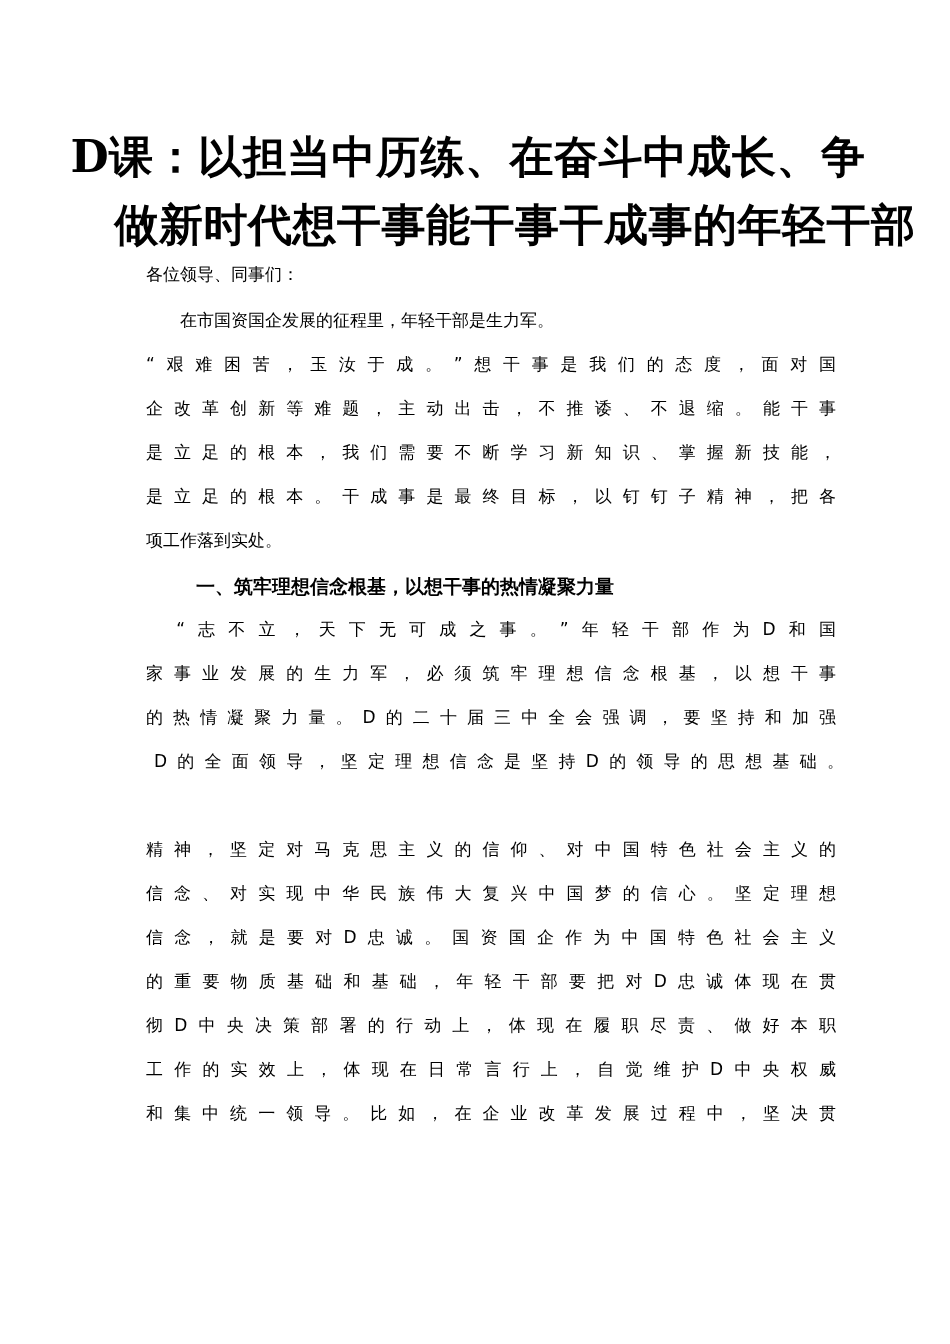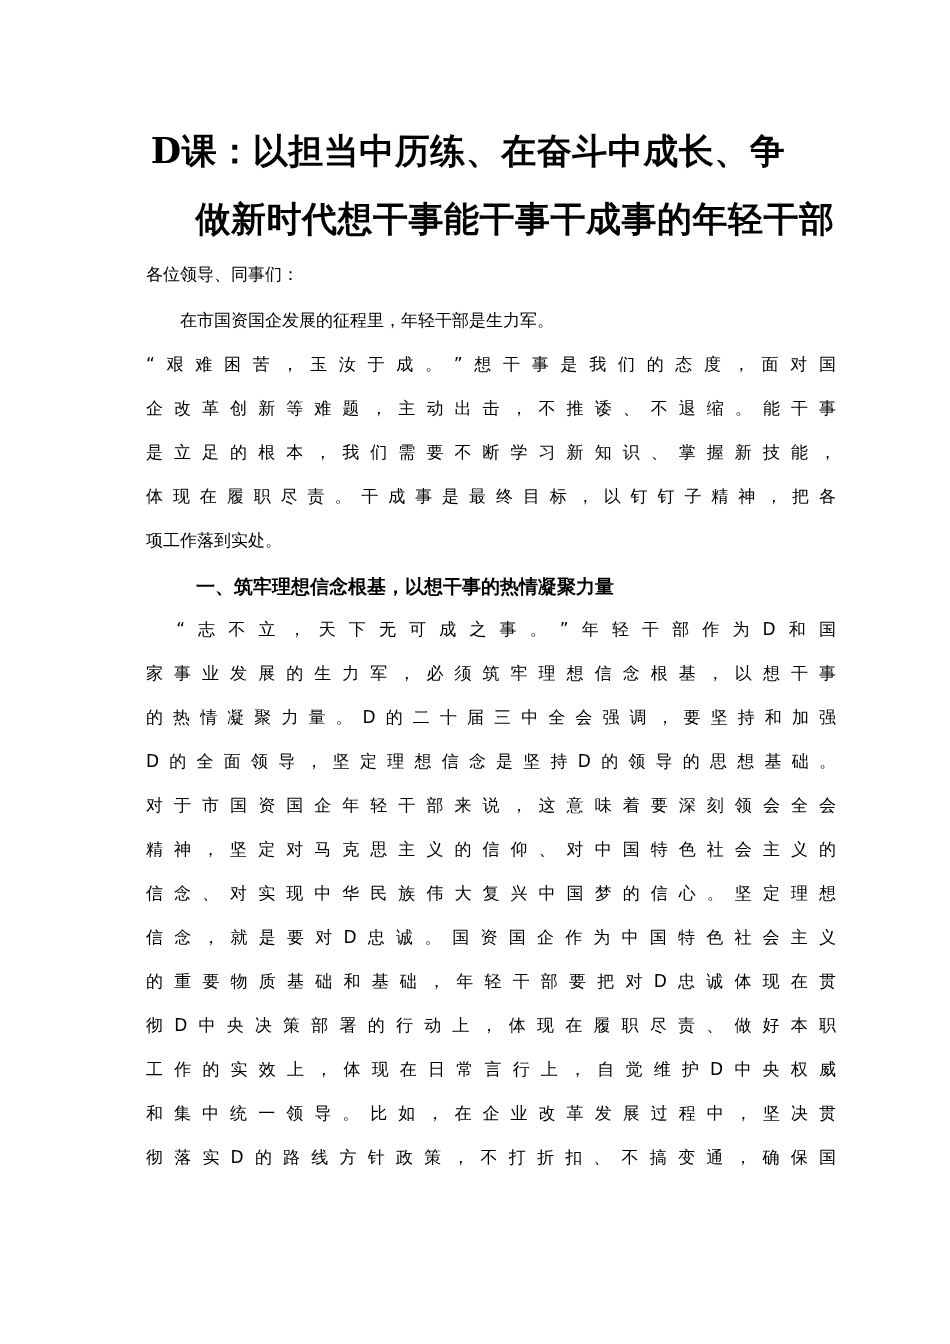--- a/index.html
+++ b/index.html
@@ -21,21 +21,21 @@
       height: 1344px;
       background: #fff;
     }
     .title-line {
       position: absolute;
       left: 0;
       width: 936px;
       text-align: center;
       font-family: "DejaVu Serif", "Liberation Serif", serif;
       font-weight: bold;
-      font-size: 35px;
+      font-size: 44px;
       letter-spacing: 0.5px;
       white-space: nowrap;
     }
     .line {
       position: absolute;
       left: 146px;
       width: 690px;
       font-family: "DejaVu Sans", "Liberation Sans", sans-serif;
       font-size: 17px;
       white-space: nowrap;
@@ -61,32 +61,30 @@
 
   <div class="title-line" style="top:128px;">D课：以担当中历练、在奋斗中成长、争</div>
   <div class="title-line" style="top:196px;margin-left:47px;">做新时代想干事能干事干成事的年轻干部</div>
 
   <div class="line" style="top:263px;">各位领导、同事们：</div>
 
   <div class="line" style="top:309px;">　　在市国资国企发展的征程里，年轻干部是生力军。</div>
   <div class="line justify" style="top:353px;">“艰难困苦，玉汝于成。”想干事是我们的态度，面对国</div>
   <div class="line justify" style="top:397px;">企改革创新等难题，主动出击，不推诿、不退缩。能干事</div>
   <div class="line justify" style="top:441px;">是立足的根本，我们需要不断学习新知识、掌握新技能，</div>
-  <div class="line justify" style="top:485px;">体现在履职尽责。干成事是最终目标，以钉钉子精神，把各</div>
+  <div class="line justify" style="top:485px;">是立足的根本。干成事是最终目标，以钉钉子精神，把各</div>
   <div class="line" style="top:529px;">项工作落到实处。</div>
 
   <div class="heading" style="top:574px;">一、筑牢理想信念根基，以想干事的热情凝聚力量</div>
 
   <div class="line justify" style="top:618px;">　“志不立，天下无可成之事。”年轻干部作为D和国</div>
   <div class="line justify" style="top:662px;">家事业发展的生力军，必须筑牢理想信念根基，以想干事</div>
   <div class="line justify" style="top:706px;">的热情凝聚力量。D的二十届三中全会强调，要坚持和加强</div>
-  <div class="line justify" style="top:750px;">D的全面领导，坚定理想信念是坚持D的领导的思想基础。</div>
-  <div class="line justify" style="top:794px;">对于市国资国企年轻干部来说，这意味着要深刻领会全会</div>
+  <div class="line justify" style="top:750px;margin-left:8px;">D的全面领导，坚定理想信念是坚持D的领导的思想基础。</div>
   <div class="line justify" style="top:838px;">精神，坚定对马克思主义的信仰、对中国特色社会主义的</div>
   <div class="line justify" style="top:882px;">信念、对实现中华民族伟大复兴中国梦的信心。坚定理想</div>
   <div class="line justify" style="top:926px;">信念，就是要对D忠诚。国资国企作为中国特色社会主义</div>
   <div class="line justify" style="top:970px;">的重要物质基础和基础，年轻干部要把对D忠诚体现在贯</div>
   <div class="line justify" style="top:1014px;">彻D中央决策部署的行动上，体现在履职尽责、做好本职</div>
   <div class="line justify" style="top:1058px;">工作的实效上，体现在日常言行上，自觉维护D中央权威</div>
   <div class="line justify" style="top:1102px;">和集中统一领导。比如，在企业改革发展过程中，坚决贯</div>
-  <div class="line justify" style="top:1146px;">彻落实D的路线方针政策，不打折扣、不搞变通，确保国</div>
 
 </div>
 
 </body></html>

